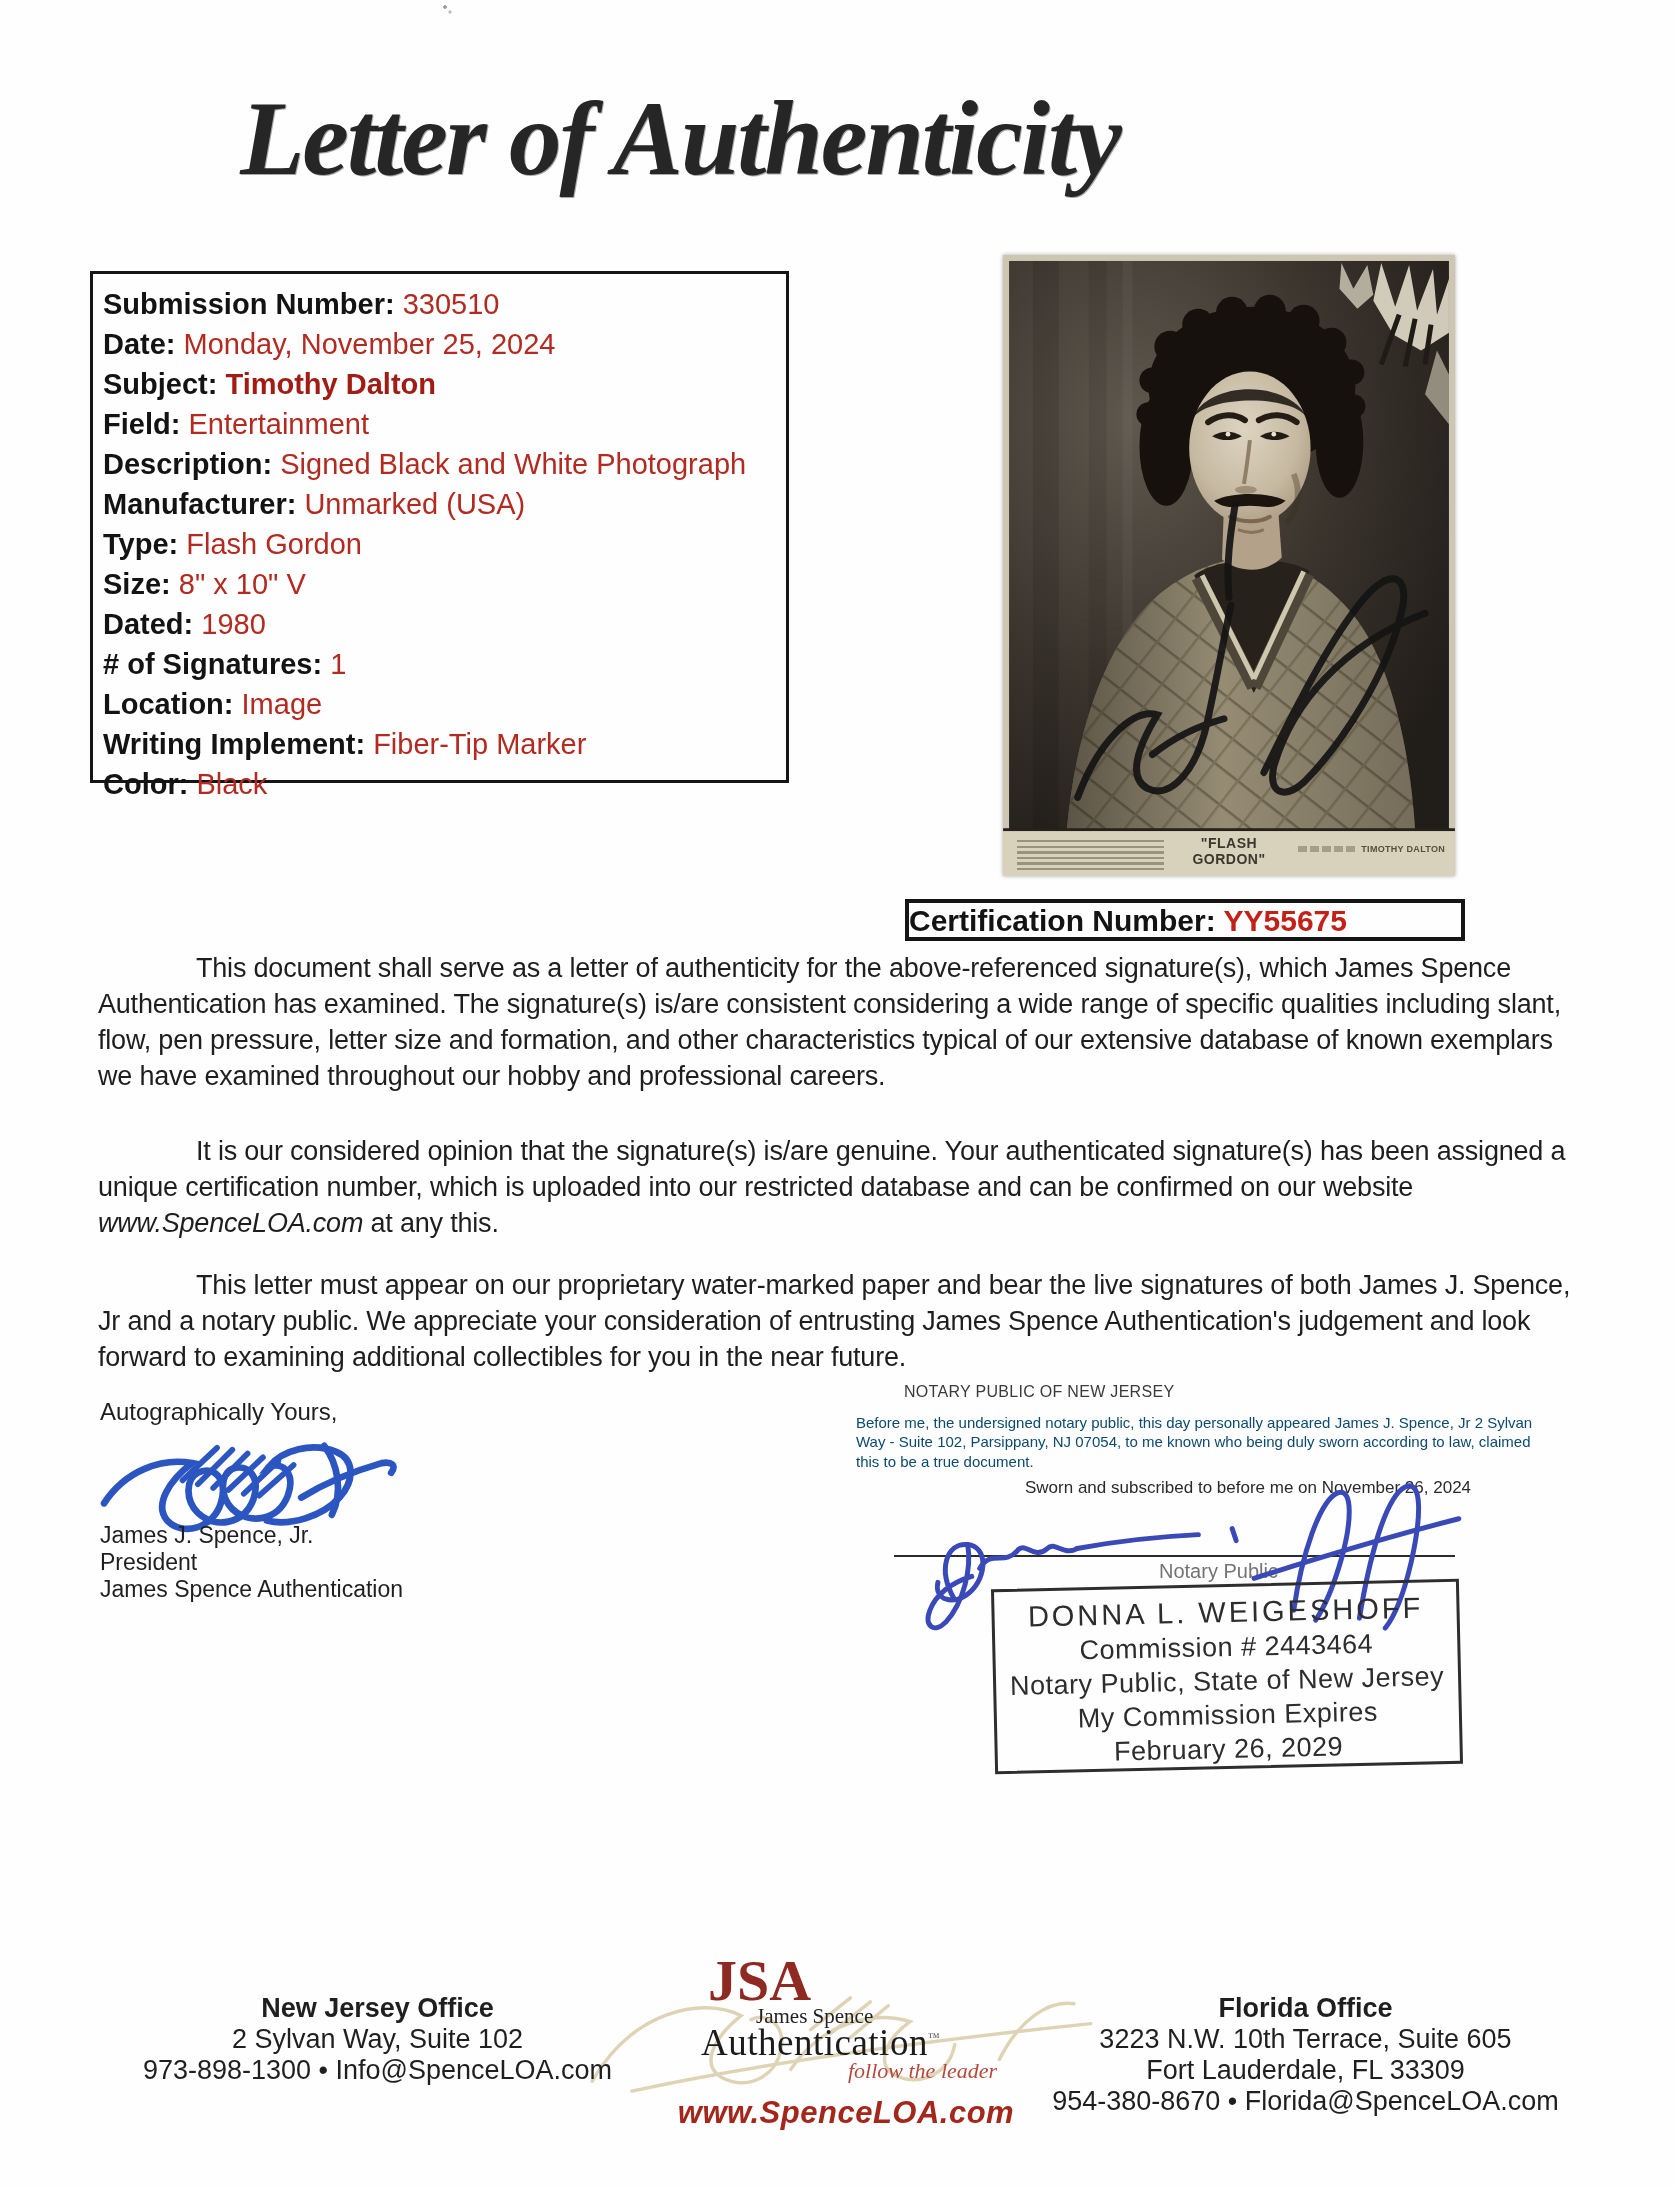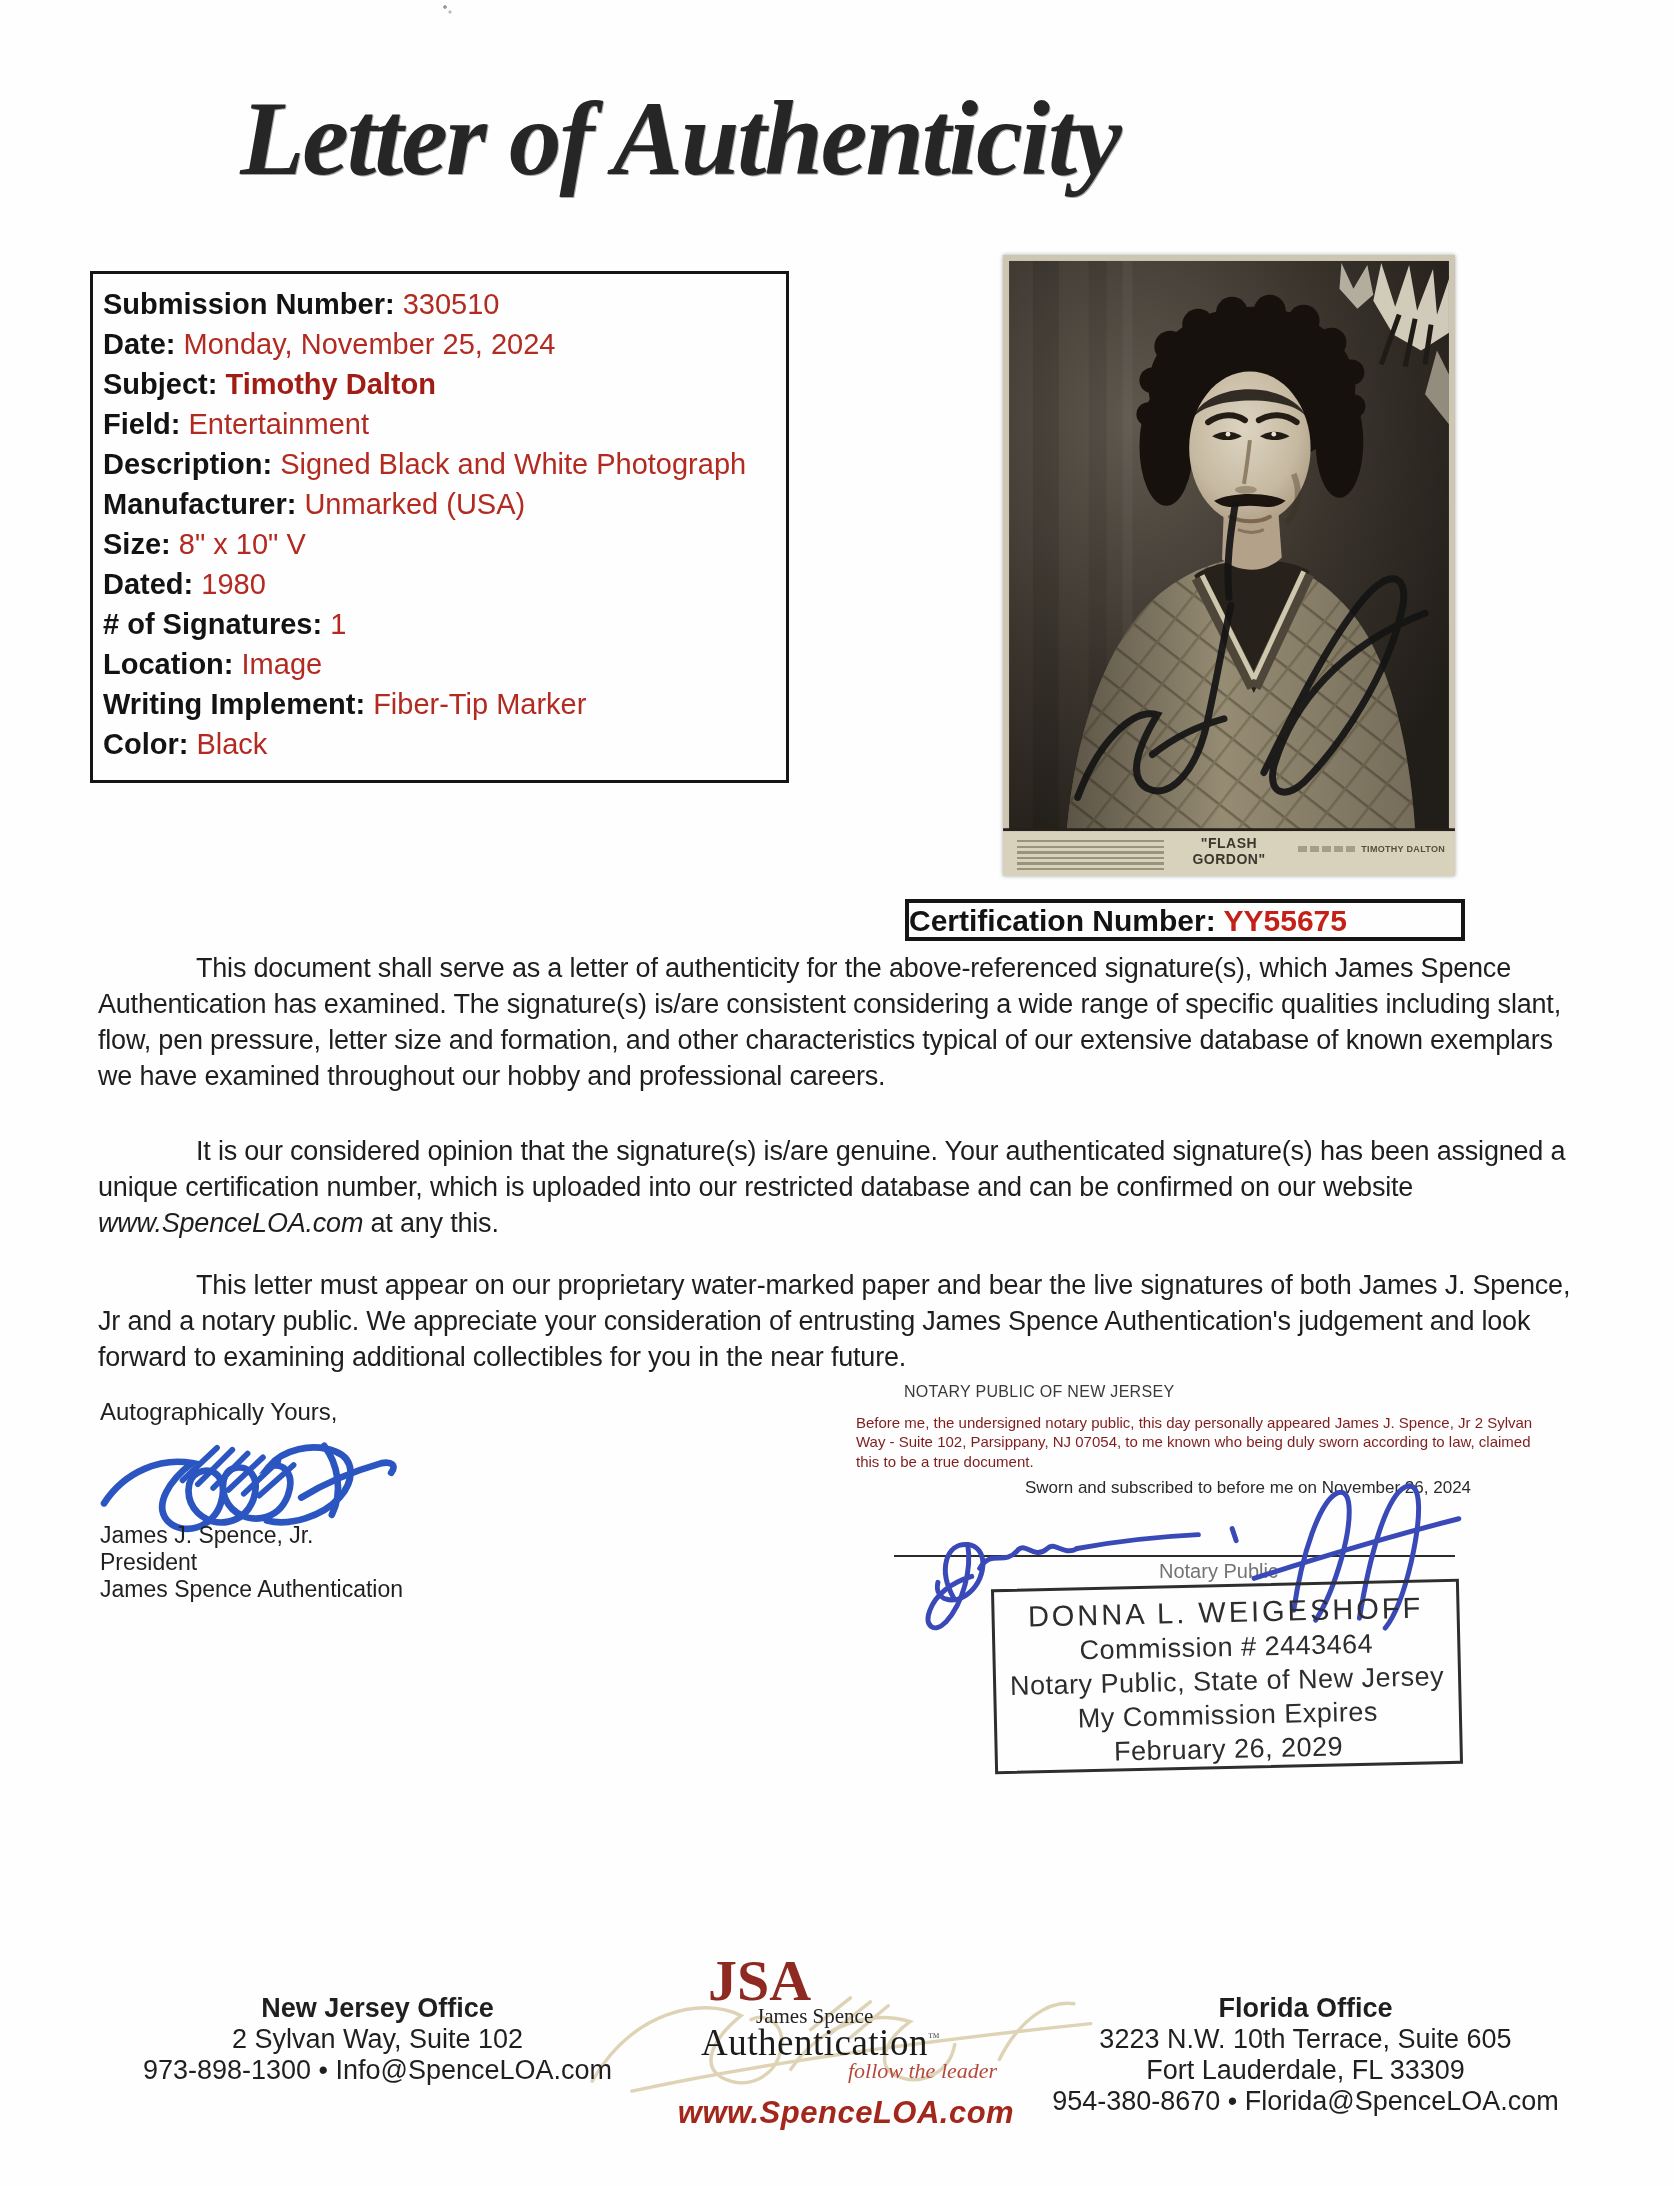--- a/index.html
+++ b/index.html
@@ -46,21 +46,21 @@
     text-indent:98px;letter-spacing:-0.2px;}
   .p1{top:950px;} .p2{top:1133px;} .p3{top:1267px;}
   .weblink{font-style:italic;}
 
   
   .salutation{left:100px;top:1398px;font-size:24px;}
   .signer-block{left:100px;top:1522px;font-size:23px;line-height:27px;}
 
   
   .notary-heading{left:856px;top:1383px;font-size:16px;color:#3a3a3a;letter-spacing:0.3px;margin-left:48px;}
-  .notary-statement{left:856px;top:1413px;width:697px;font-size:15px;line-height:19.4px;color:#7f1d1d;}
+  .notary-statement{left:856px;top:1413px;width:697px;font-size:15px;line-height:19.4px;color:#0c4a6e;}
   .sworn-line{left:1025px;top:1478px;font-size:17px;color:#2a2a2a;}
   .notary-sign-line{left:894px;top:1555px;width:561px;height:2px;background:#2c2c2c;}
   .notary-sign-label{left:1159px;top:1560px;font-size:20px;color:#737373;}
   .notary-stamp{left:993px;top:1584px;width:468px;height:185px;border:3px solid #2e2e2e;
     box-sizing:border-box;transform:rotate(-1.3deg);text-align:center;color:#2d2d2d;
     padding-top:7px;}
   .stamp-name{font-size:29px;letter-spacing:3px;line-height:36px;}
   .stamp-line{font-size:27px;line-height:34px;letter-spacing:0.5px;}
 
   
@@ -91,20 +91,21 @@
 
   <div class="abs letter-title">Letter of Authenticity</div>
 
   <div class="abs details-box">
     <div class="detail-row"><span class="detail-label">Submission Number:</span> <span class="detail-value">330510</span></div>
     <div class="detail-row"><span class="detail-label">Date:</span> <span class="detail-value">Monday, November 25, 2024</span></div>
     <div class="detail-row"><span class="detail-label">Subject:</span> <span class="detail-value bold">Timothy Dalton</span></div>
     <div class="detail-row"><span class="detail-label">Field:</span> <span class="detail-value">Entertainment</span></div>
     <div class="detail-row"><span class="detail-label">Description:</span> <span class="detail-value">Signed Black and White Photograph</span></div>
     <div class="detail-row"><span class="detail-label">Manufacturer:</span> <span class="detail-value">Unmarked (USA)</span></div>
+    <div class="detail-row"><span class="detail-label">Type:</span> <span class="detail-value">Flash Gordon</span></div>
     <div class="detail-row"><span class="detail-label">Size:</span> <span class="detail-value">8" x 10" V</span></div>
     <div class="detail-row"><span class="detail-label">Dated:</span> <span class="detail-value">1980</span></div>
     <div class="detail-row"><span class="detail-label"># of Signatures:</span> <span class="detail-value">1</span></div>
     <div class="detail-row"><span class="detail-label">Location:</span> <span class="detail-value">Image</span></div>
     <div class="detail-row"><span class="detail-label">Writing Implement:</span> <span class="detail-value">Fiber-Tip Marker</span></div>
     <div class="detail-row"><span class="detail-label">Color:</span> <span class="detail-value">Black</span></div>
   </div>
 
   <div class="abs photo">
     <svg width="452" height="621" viewBox="0 0 454 624">

